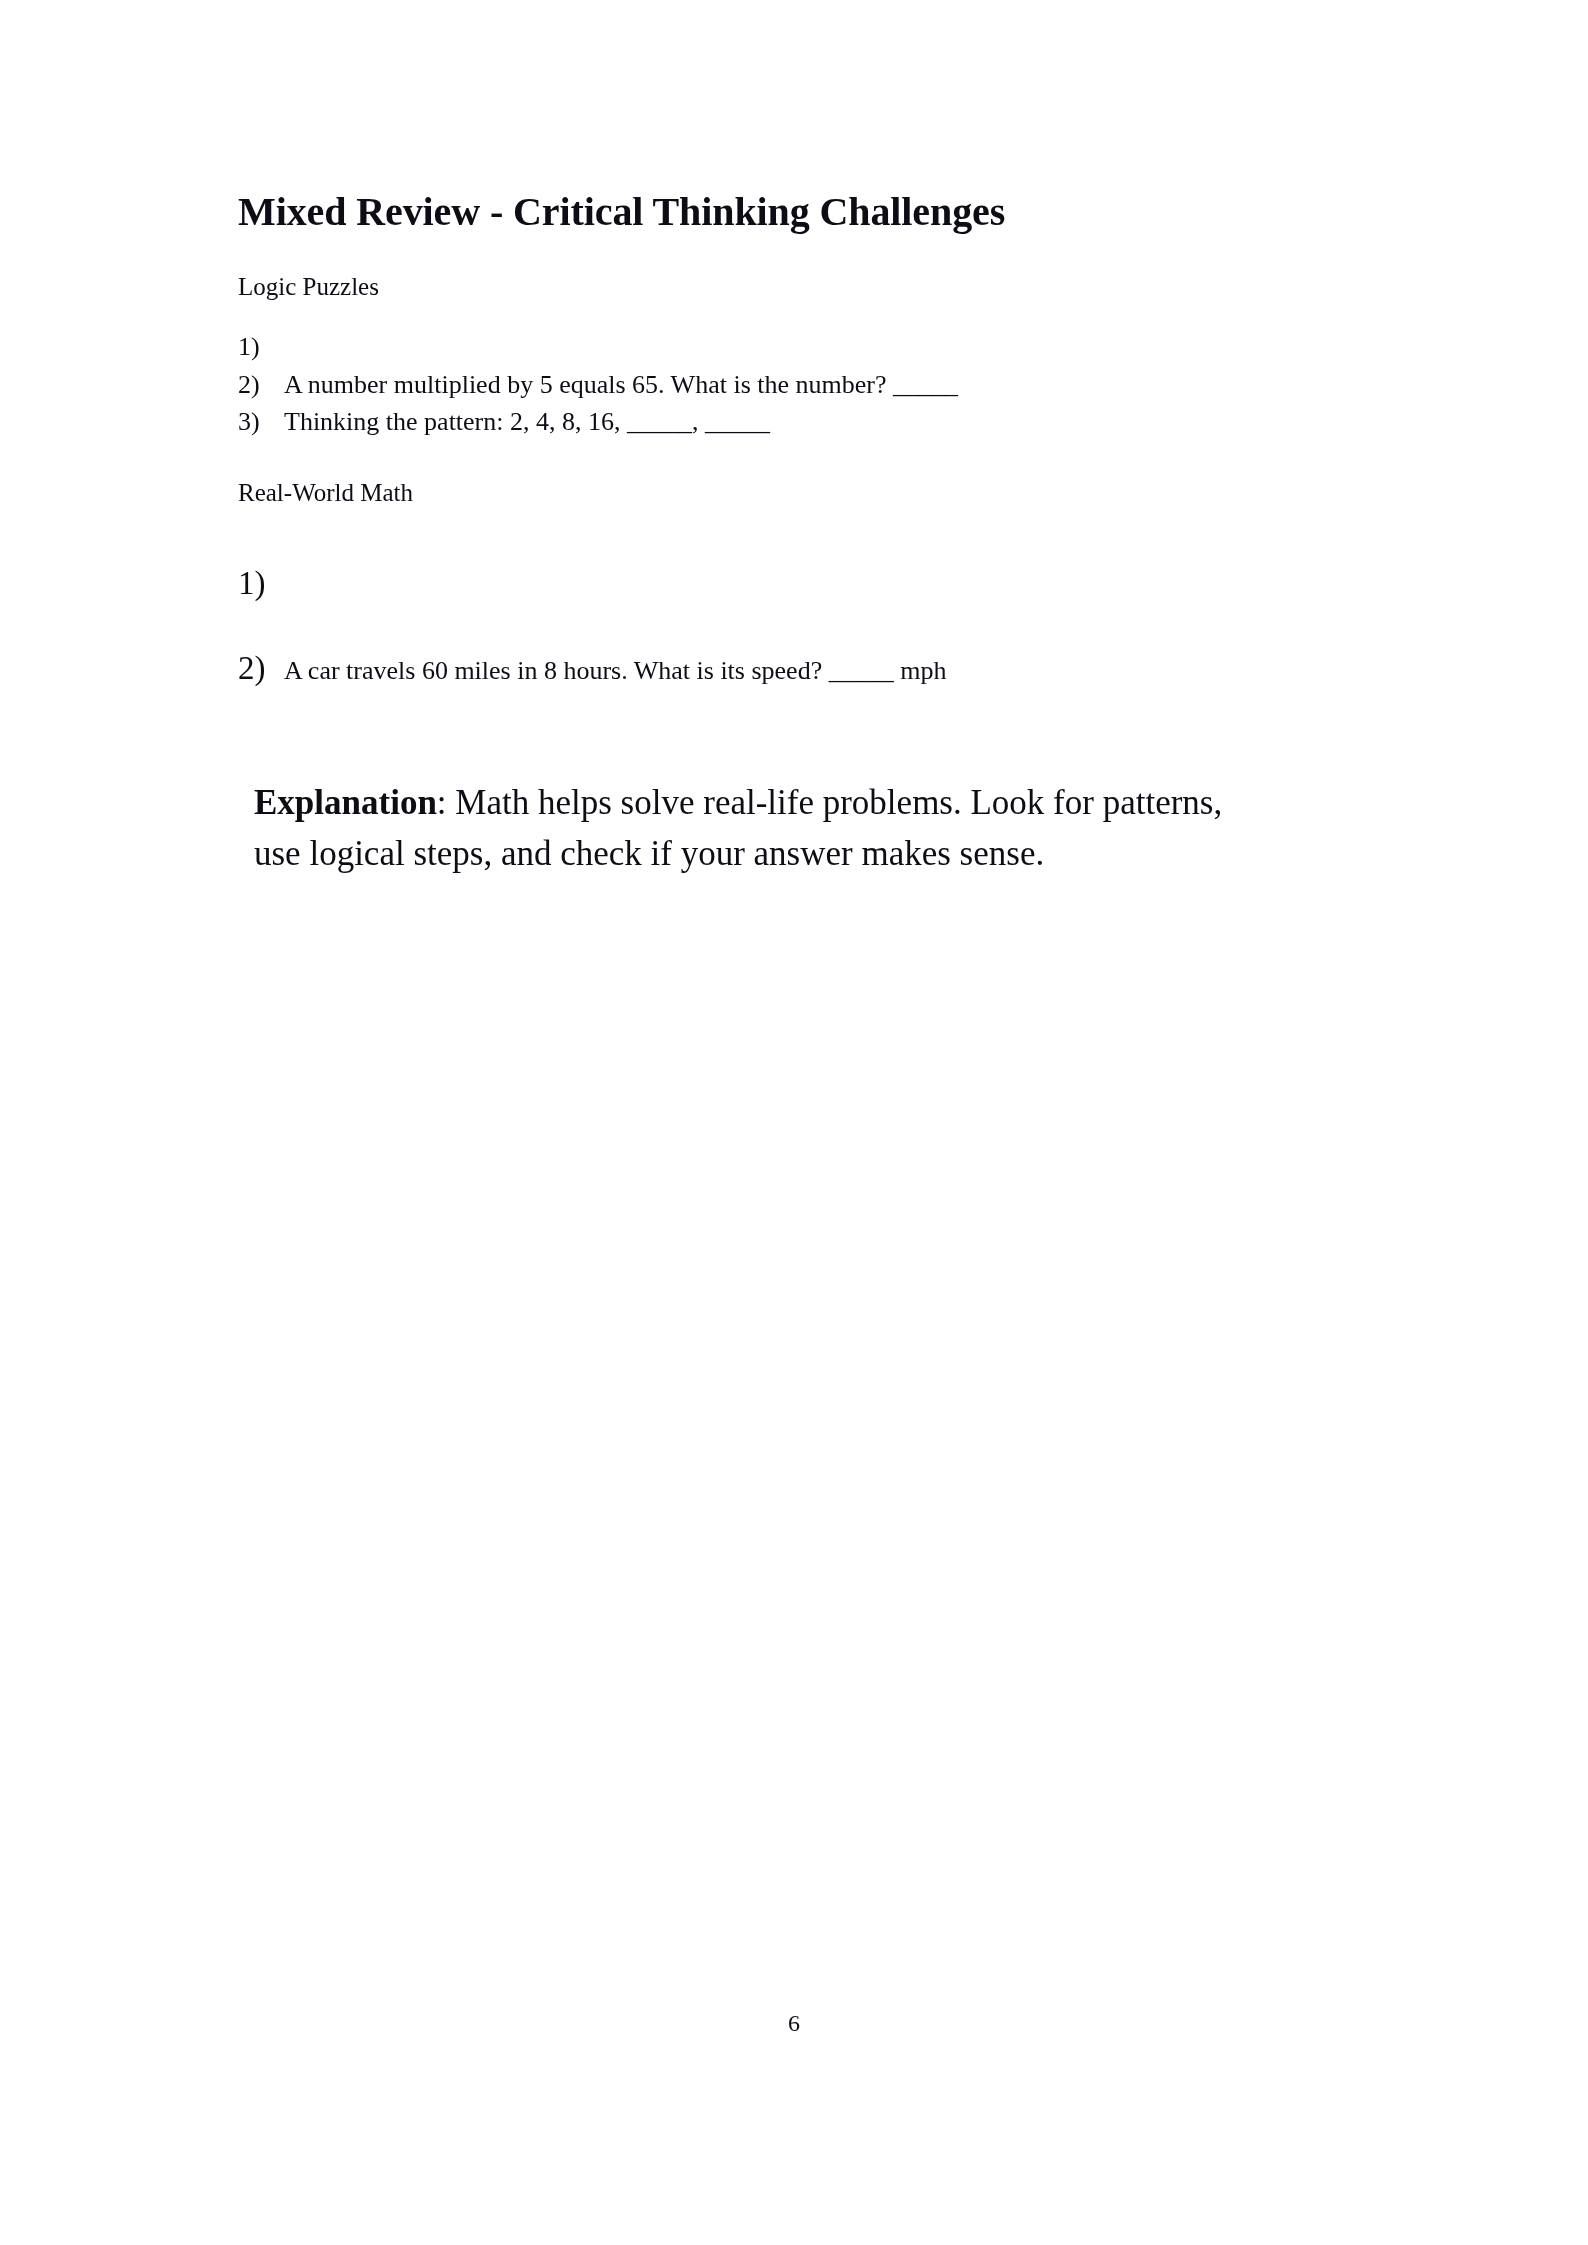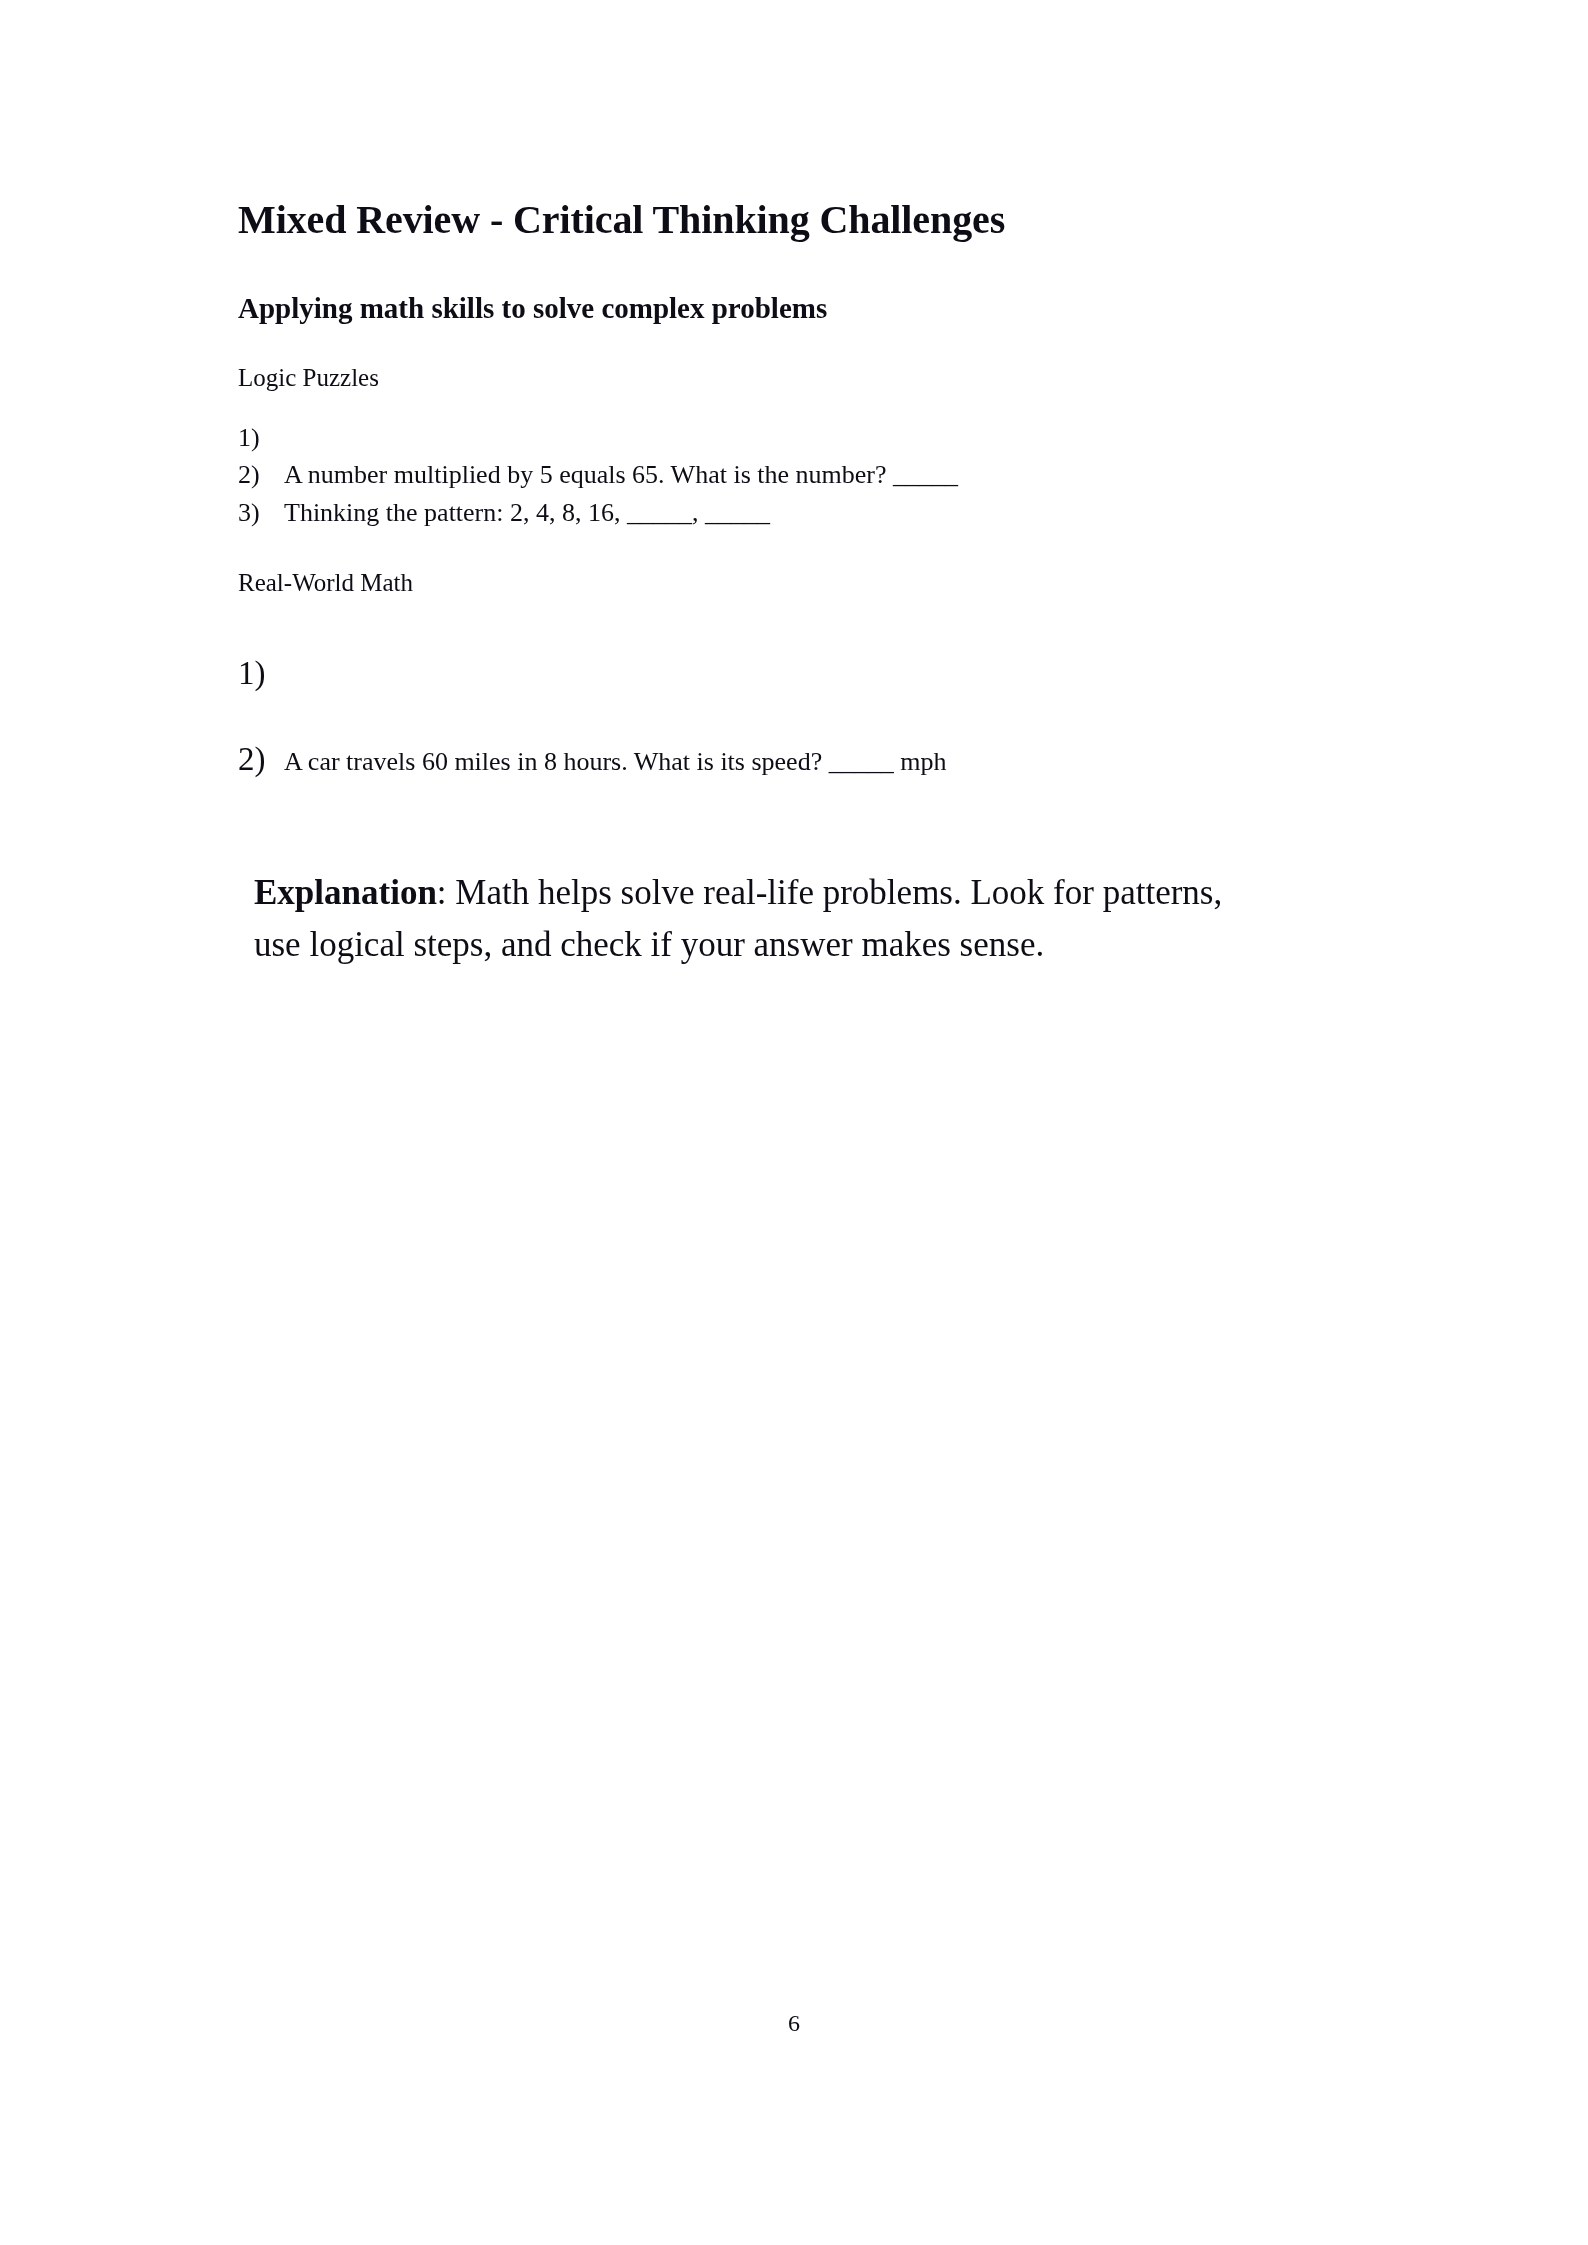--- a/index.html
+++ b/index.html
@@ -14,21 +14,21 @@
     height: 2245px;
     margin: 0 auto;
     background: #ffffff;
     box-sizing: border-box;
     overflow: hidden;
   }
 
   .content {
     position: absolute;
     left: 238px;
-    top: 196px;
+    top: 188px;
     width: 1040px;
     color: #0d0d16;
     font-family: "Liberation Serif", "DejaVu Serif", serif;
   }
 
   .doc-title {
     font-size: 40px;
     font-weight: bold;
     line-height: 1.18;
     margin: 0;
@@ -123,21 +123,20 @@
 </style>
 </head>
 <body>
 
 <div class="page">
 
   <div class="content">
 
     <h1 class="doc-title">Mixed Review - Critical Thinking Challenges</h1>
 
-    <h2 class="doc-subtitle">Applying math skills to solve complex problems</h2>
 
     <h3 class="section-heading">Logic Puzzles</h3>
 
     <ol class="list-compact">
       <li class="li-row">
         <span class="marker">1)</span>
       </li>
       <li class="li-row">
         <span class="marker">2)</span>
         <span class="li-text">A number multiplied by 5 equals 65. What is the number? _____</span>

